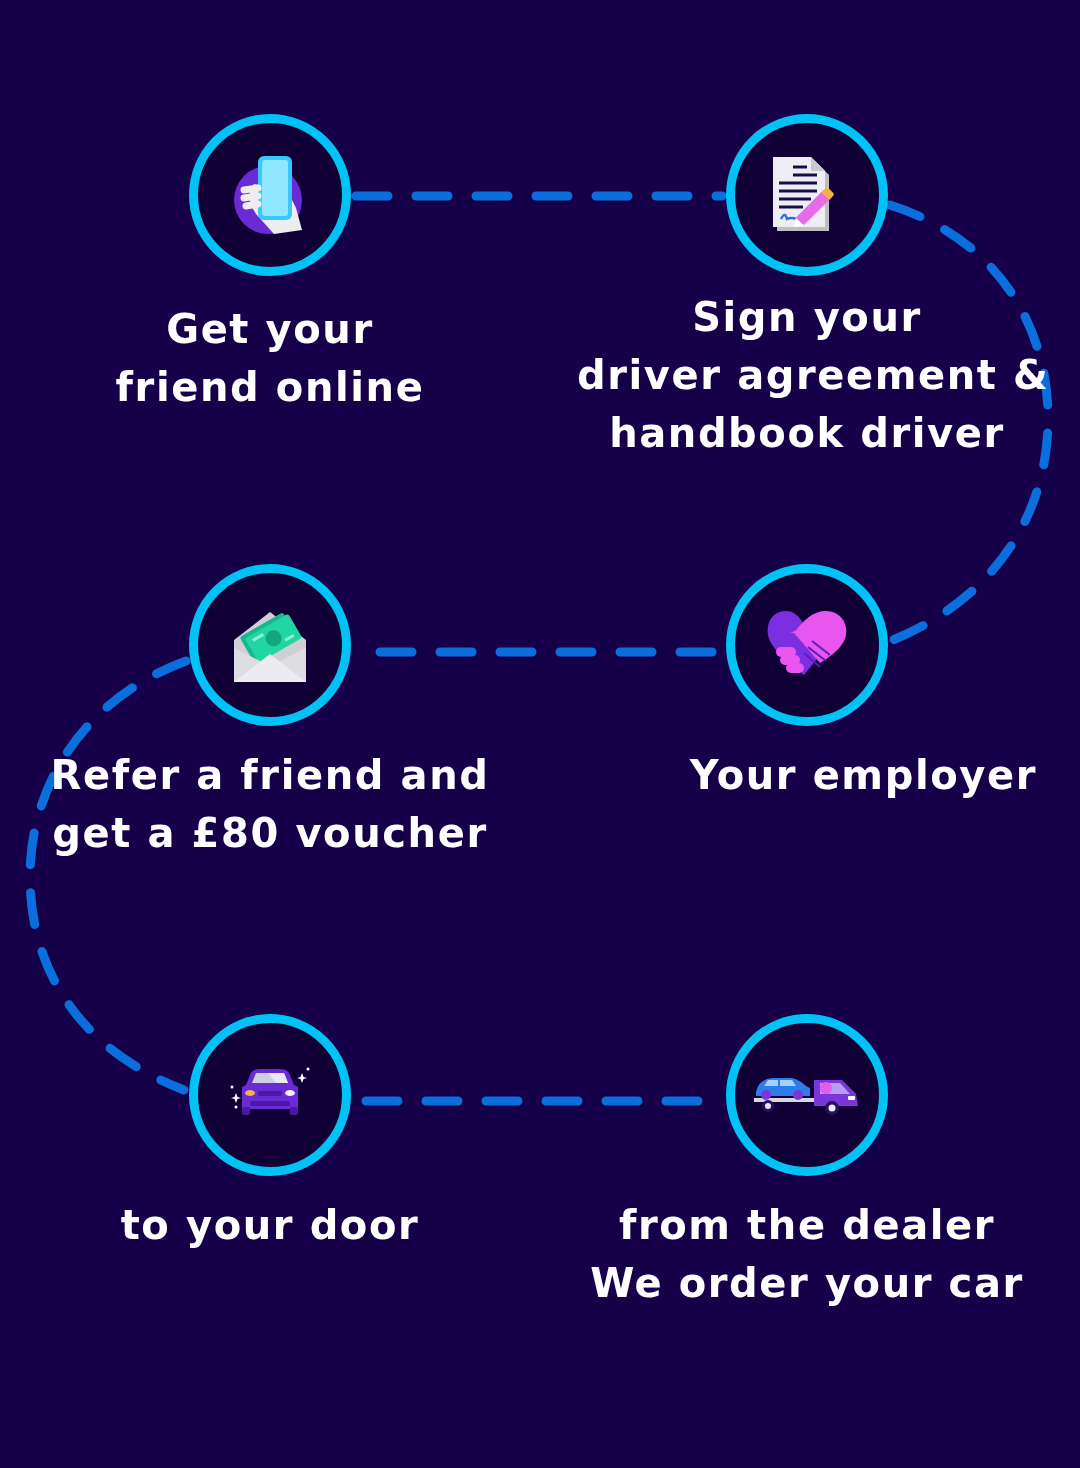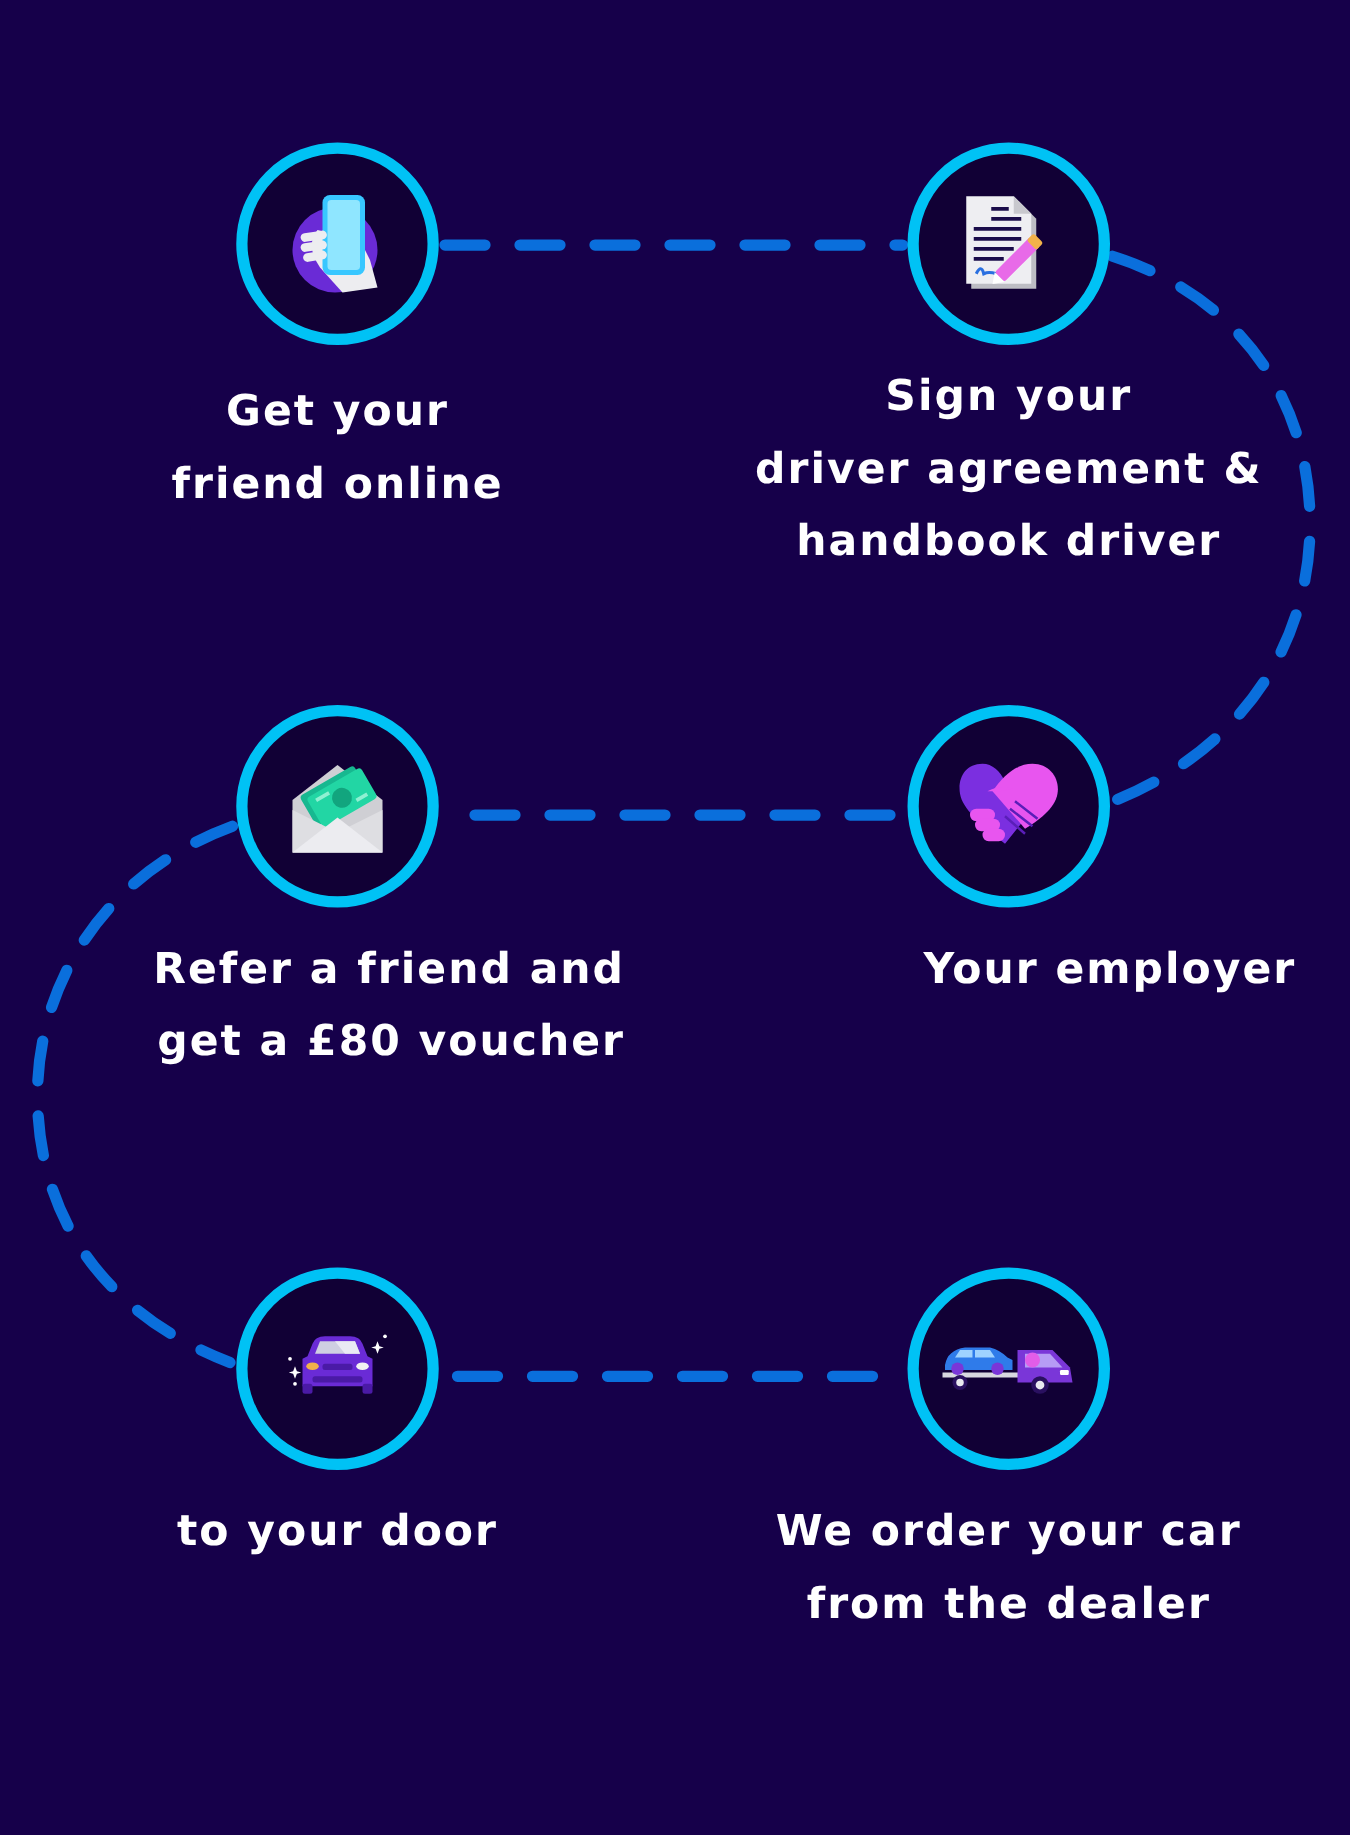--- a/index.html
+++ b/index.html
@@ -14,21 +14,21 @@
     .ring {
       position: absolute; width: 162px; height: 162px; left: -81px; top: -81px;
       border-radius: 50%; box-sizing: border-box;
       border: 9px solid #00c2f5; background: #110035;
       display: flex; align-items: center; justify-content: center;
     }
     .ring svg { display: block; }
     .label {
       position: absolute; width: 460px; left: -230px;
       color: #ffffff; text-align: center;
-      font-size: 34px; line-height: 58px; letter-spacing: 1.6px;
+      font-size: 40px; line-height: 58px; letter-spacing: 1.6px;
       font-weight: 600;
     }
     .label span { display: block; white-space: nowrap; }
   </style>
 </head>
 <body>
 
 <svg class="path-layer" viewBox="0 0 1080 1468">
   <g fill="none" stroke="#0a6fdc" stroke-width="9" stroke-linecap="round" stroke-dasharray="32 28">
     <line x1="356" y1="196" x2="722" y2="196"></line>
@@ -113,21 +113,21 @@
         <rect x="14" y="18" width="50" height="28" rx="3" fill="#17b890"></rect>
         <rect x="18" y="22" width="50" height="28" rx="3" fill="#22d6a4"></rect>
         <circle cx="43" cy="36" r="8" fill="#12a57e"></circle>
         <rect x="24" y="26" width="12" height="3" fill="#8ff0d2"></rect>
         <rect x="52" y="42" width="10" height="3" fill="#8ff0d2"></rect>
       </g>
       <path d="M4 44 L40 62 L76 44 L76 78 L4 78 Z" fill="#dedee2"></path>
       <path d="M4 78 L40 50 L76 78 Z" fill="#ececf0"></path>
     </svg>
   </div>
-  <div class="label" style="top:101px;text-align:right;">
+  <div class="label" style="top:101px;">
     <span>Refer a friend and</span>
     <span>get a £80 voucher</span>
   </div>
 </div>
 
 <div class="step" style="left:807px; top:1095px;">
   <div class="ring">
     <svg width="110" height="50" viewBox="0 0 110 50">
       <rect x="2" y="28" width="62" height="4" fill="#d8d8e0"></rect>
       <path d="M62 10 L90 10 L104 24 L106 36 L62 36 Z" fill="#7a36d8"></path>
@@ -138,22 +138,22 @@
       <circle cx="80" cy="38" r="3.5" fill="#e9e9ef"></circle>
       <circle cx="16" cy="36" r="6" fill="#2a1060"></circle>
       <circle cx="16" cy="36" r="3" fill="#e9e9ef"></circle>
       <path d="M4 22 Q6 10 20 8 L40 8 Q48 10 54 16 L58 18 L58 26 L4 26 Z" fill="#2f7bea"></path>
       <path d="M16 10 L26 10 L26 16 L12 16 Z M28 10 L40 10 L44 16 L28 16 Z" fill="#9fd2ff"></path>
       <circle cx="14" cy="25" r="5" fill="#7a36d8"></circle>
       <circle cx="46" cy="25" r="5" fill="#7a36d8"></circle>
     </svg>
   </div>
   <div class="label" style="top:101px;">
+    <span>from the dealer</span>
     <span>We order your car</span>
-    <span>from the dealer</span>
   </div>
 </div>
 
 <div class="step" style="left:270px; top:1095px;">
   <div class="ring">
     <svg width="84" height="60" viewBox="0 0 84 60">
       <path d="M22 10 Q24 4 32 4 L52 4 Q60 4 62 10 L66 20 L70 22 L70 44 L14 44 L14 22 L18 20 Z" fill="#6a2bd6"></path>
       <path d="M24 18 L28 8 L56 8 L60 18 Z" fill="#cfcfe2"></path>
       <path d="M40 8 L56 8 L60 18 L48 18 Z" fill="#e9e9f4"></path>
       <ellipse cx="22" cy="28" rx="5" ry="3" fill="#f2b24a"></ellipse>

